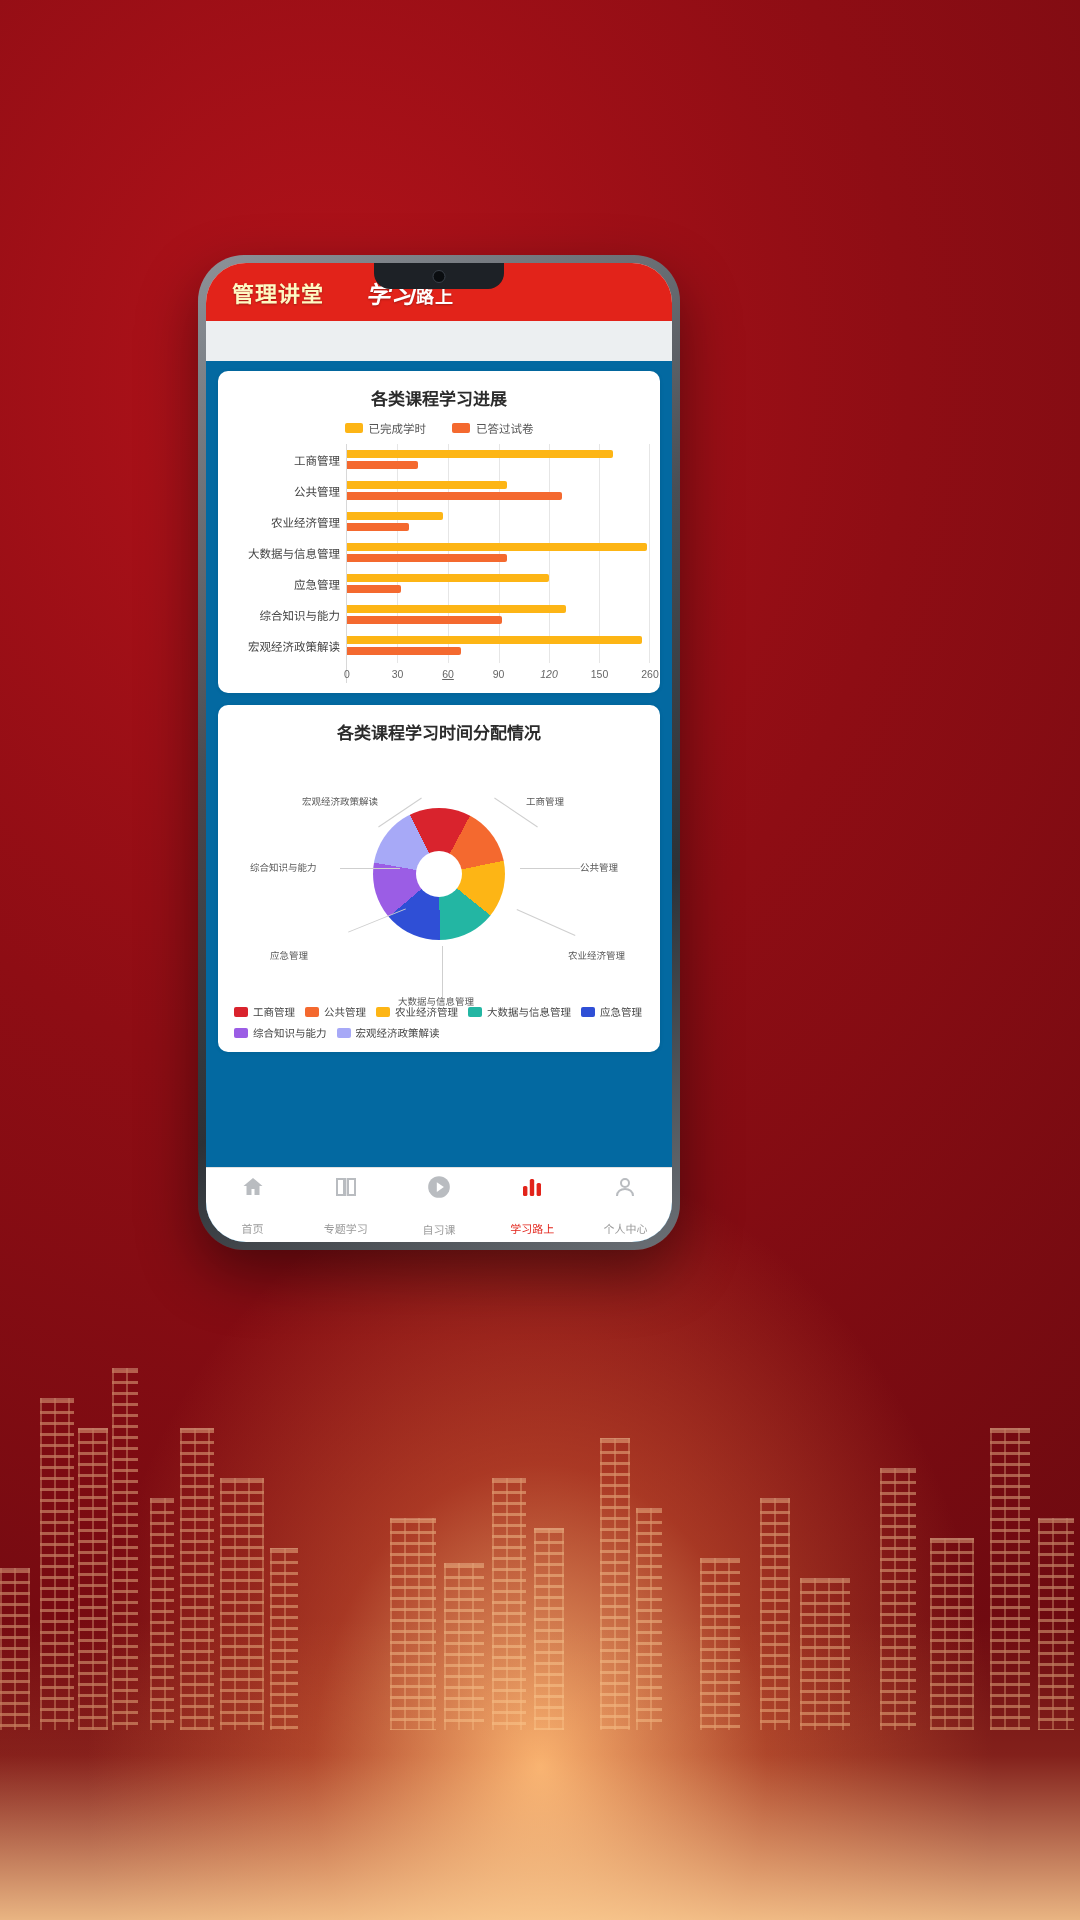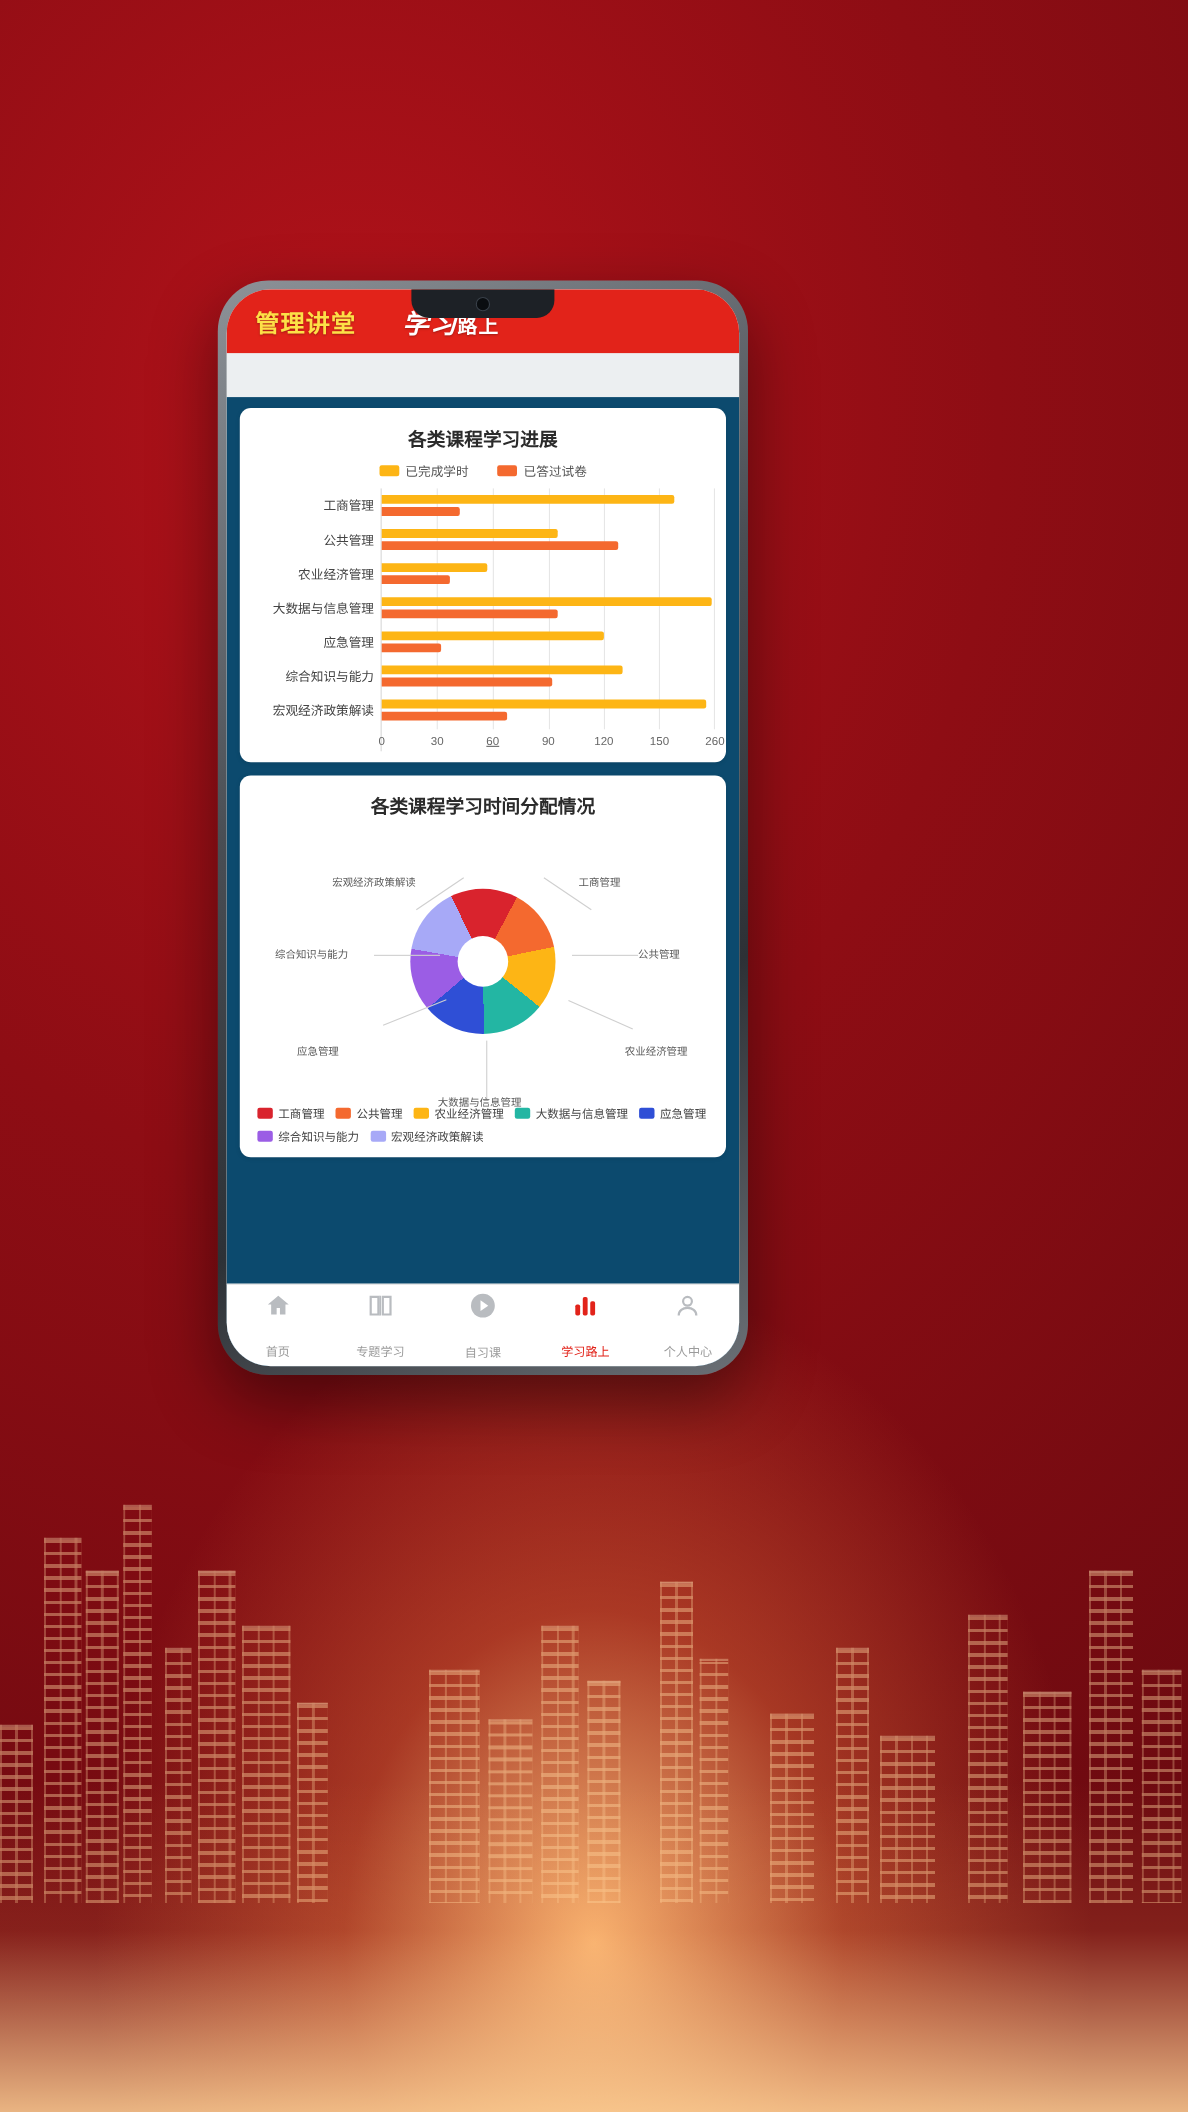--- a/index.html
+++ b/index.html
@@ -114,42 +114,42 @@
     height: 58px;
     background: #e2231a;
     display: flex;
     align-items: center;
     gap: 42px;
     padding: 0 26px;
     box-sizing: border-box;
   }
   .brand {
     font-family: "Liberation Serif", serif;
-    color: #fde047;
+    color: #fef9c3;
     font-size: 22px;
     font-weight: bold;
     letter-spacing: 1px;
     text-shadow: 0 1px 2px rgba(0,0,0,0.3);
   }
   .brand2 {
     font-family: "Liberation Serif", serif;
     color: #fff;
     font-size: 24px;
     font-weight: bold;
     font-style: italic;
     letter-spacing: 1px;
     text-shadow: 0 1px 2px rgba(0,0,0,0.3);
   }
   .brand2 .small { font-size: 18px; font-style: normal; }
 
   
   .content {
     position: absolute;
     top: 98px; left: 0; right: 0; bottom: 0;
-    background: #0c4a6e;
+    background: #0369a1;
     padding: 10px 12px 0 12px;
     box-sizing: border-box;
     overflow: hidden;
   }
   .card {
     background: #fff;
     border-radius: 10px;
     box-shadow: 0 1px 4px rgba(0,0,0,0.08);
     margin-bottom: 12px;
     padding: 14px 10px 10px 10px;
@@ -396,21 +396,21 @@
             <div class="group">
                 <div class="bar b1" id="g6s1" style="width: 97.2222%; background: rgb(253, 181, 21);"></div>
                 <div class="bar b2" id="g6s2" style="width: 37.7778%; background: rgb(244, 105, 47);"></div>
               </div>
 
             <div class="xaxis" id="xaxis">
                 <div class="tick" style="left: 0%;">0</div>
                 <div class="tick" style="left: 16.6667%;">30</div>
                 <div class="tick" style="left: 33.3333%; text-decoration: underline;">60</div>
                 <div class="tick" style="left: 50%;">90</div>
-                <div class="tick" style="left: 66.6667%;">120</div>
+                <div class="tick" style="left: 66.6667%; font-style: italic;">120</div>
                 <div class="tick" style="left: 83.3333%;">150</div>
                 <div class="tick" style="left: 100%;">260</div>
               </div>
           </div>
         </div>
       </div>
 
       <div class="card">
         <div class="card-title">各类课程学习时间分配情况</div>
 

